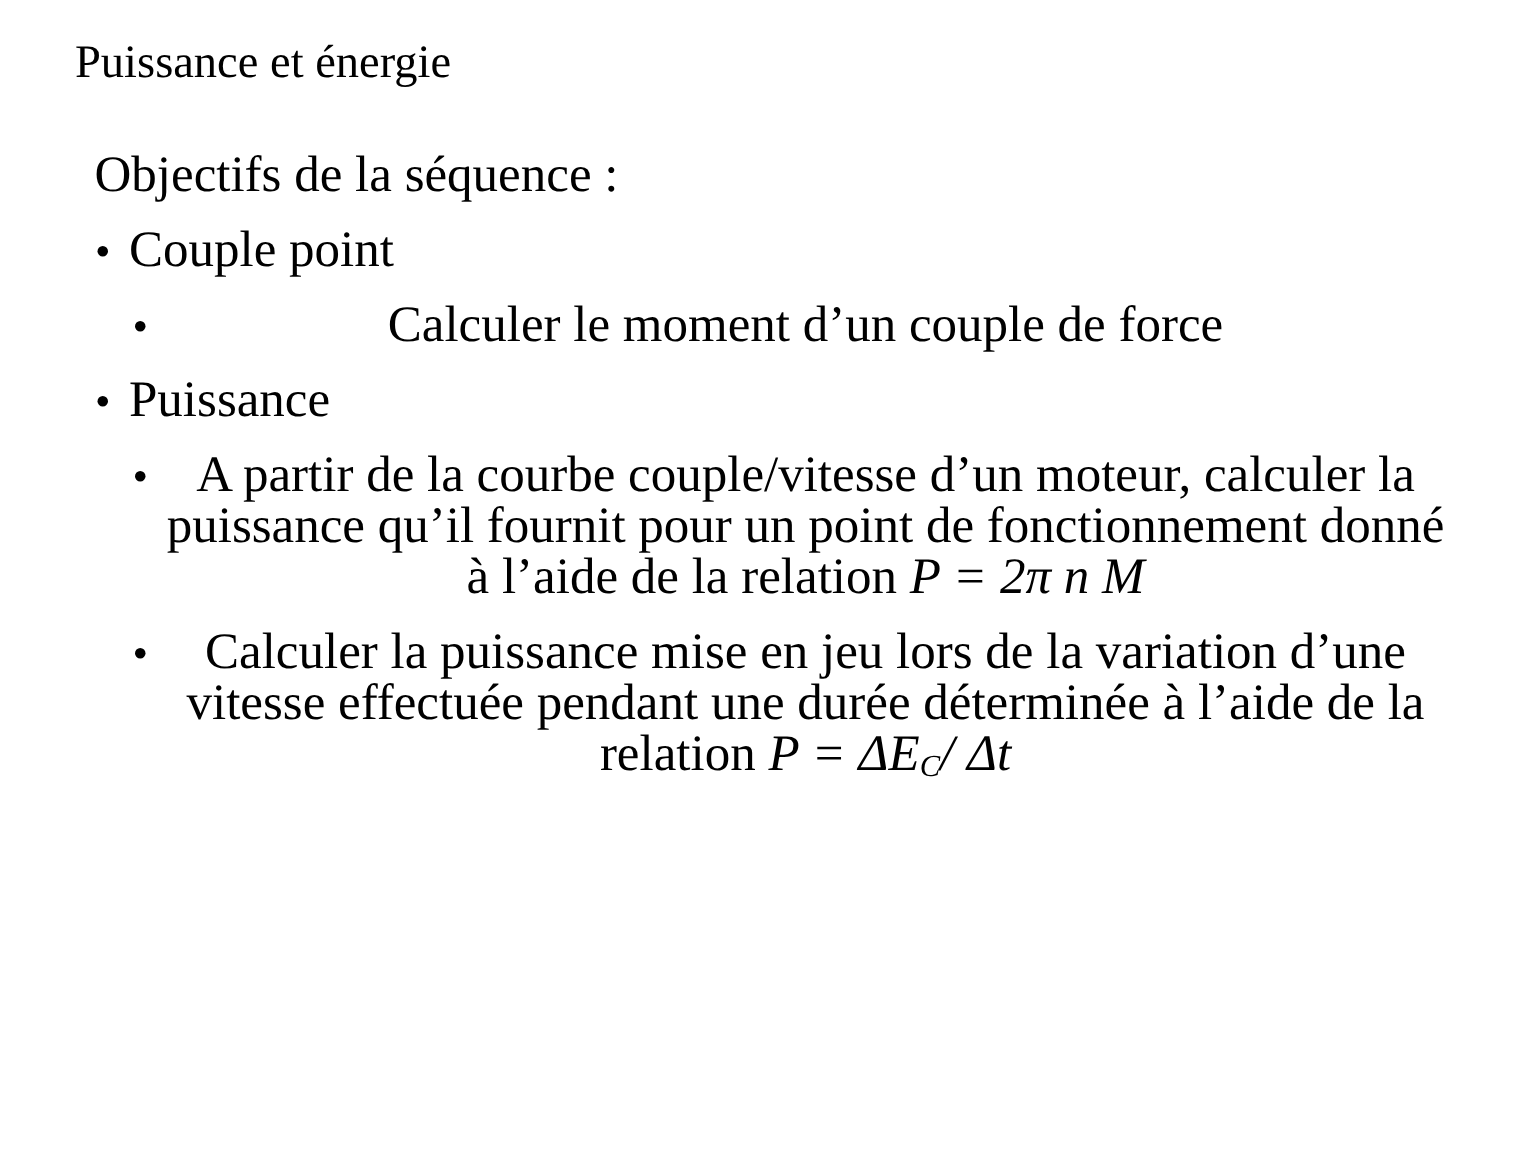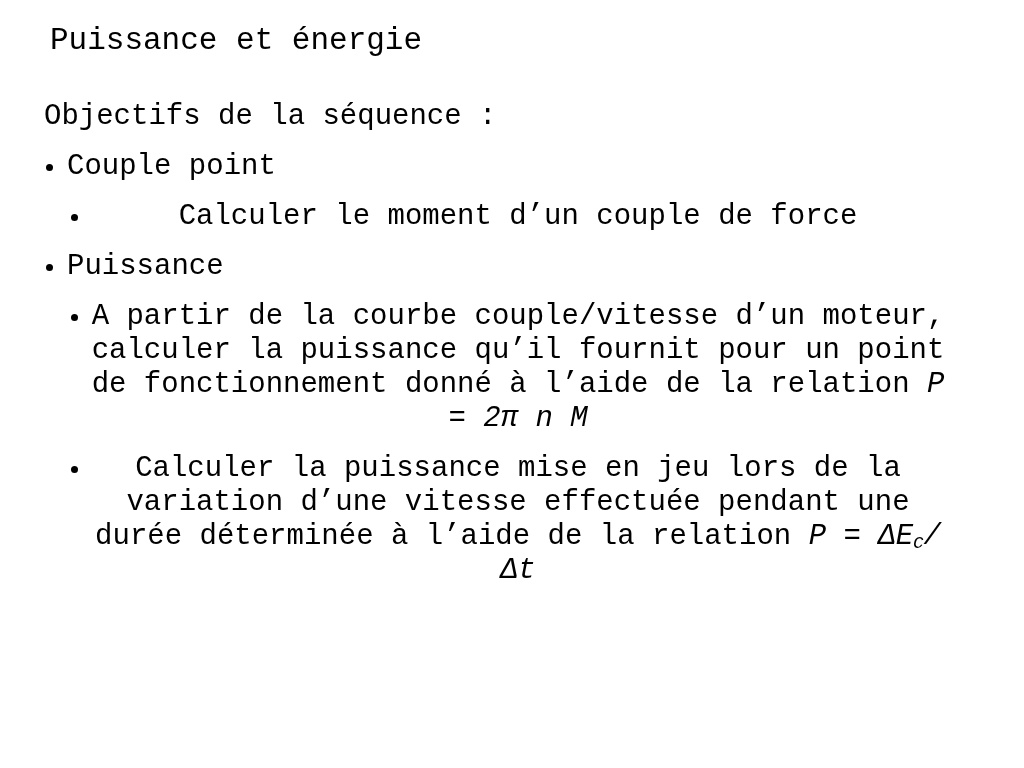--- a/index.html
+++ b/index.html
@@ -4,38 +4,38 @@
 <style>
   * { box-sizing: border-box; }
   html, body { margin: 0; padding: 0; }
   body { background: #ffffff; }
   .slide {
     position: relative;
     width: 1024px;
     height: 656px;
     background: #ffffff;
     color: #000000;
-    font-family: Liberation Mono, monospace;
+    font-family: Liberation Serif, serif;
     overflow: hidden;
   }
   .title {
     position: absolute;
     left: 50px;
     top: 22px;
     font-size: 31px;
     line-height: 38px;
     font-weight: normal;
     white-space: nowrap;
   }
   .content {
     position: absolute;
-    left: 44px;
+    left: 63px;
     top: 100px;
     width: 904px;
-    font-size: 29px;
+    font-size: 34px;
     line-height: 34px;
   }
   .intro { margin: 0 0 16px 0; }
   .item { position: relative; margin: 0 0 16px 0; }
   .item:last-child { margin-bottom: 18px; }
   .item.l1 { padding-left: 23px; }
   .item.l2 { padding-left: 44px; text-align: center; }
   .dot {
     position: absolute;
     top: 14px;

